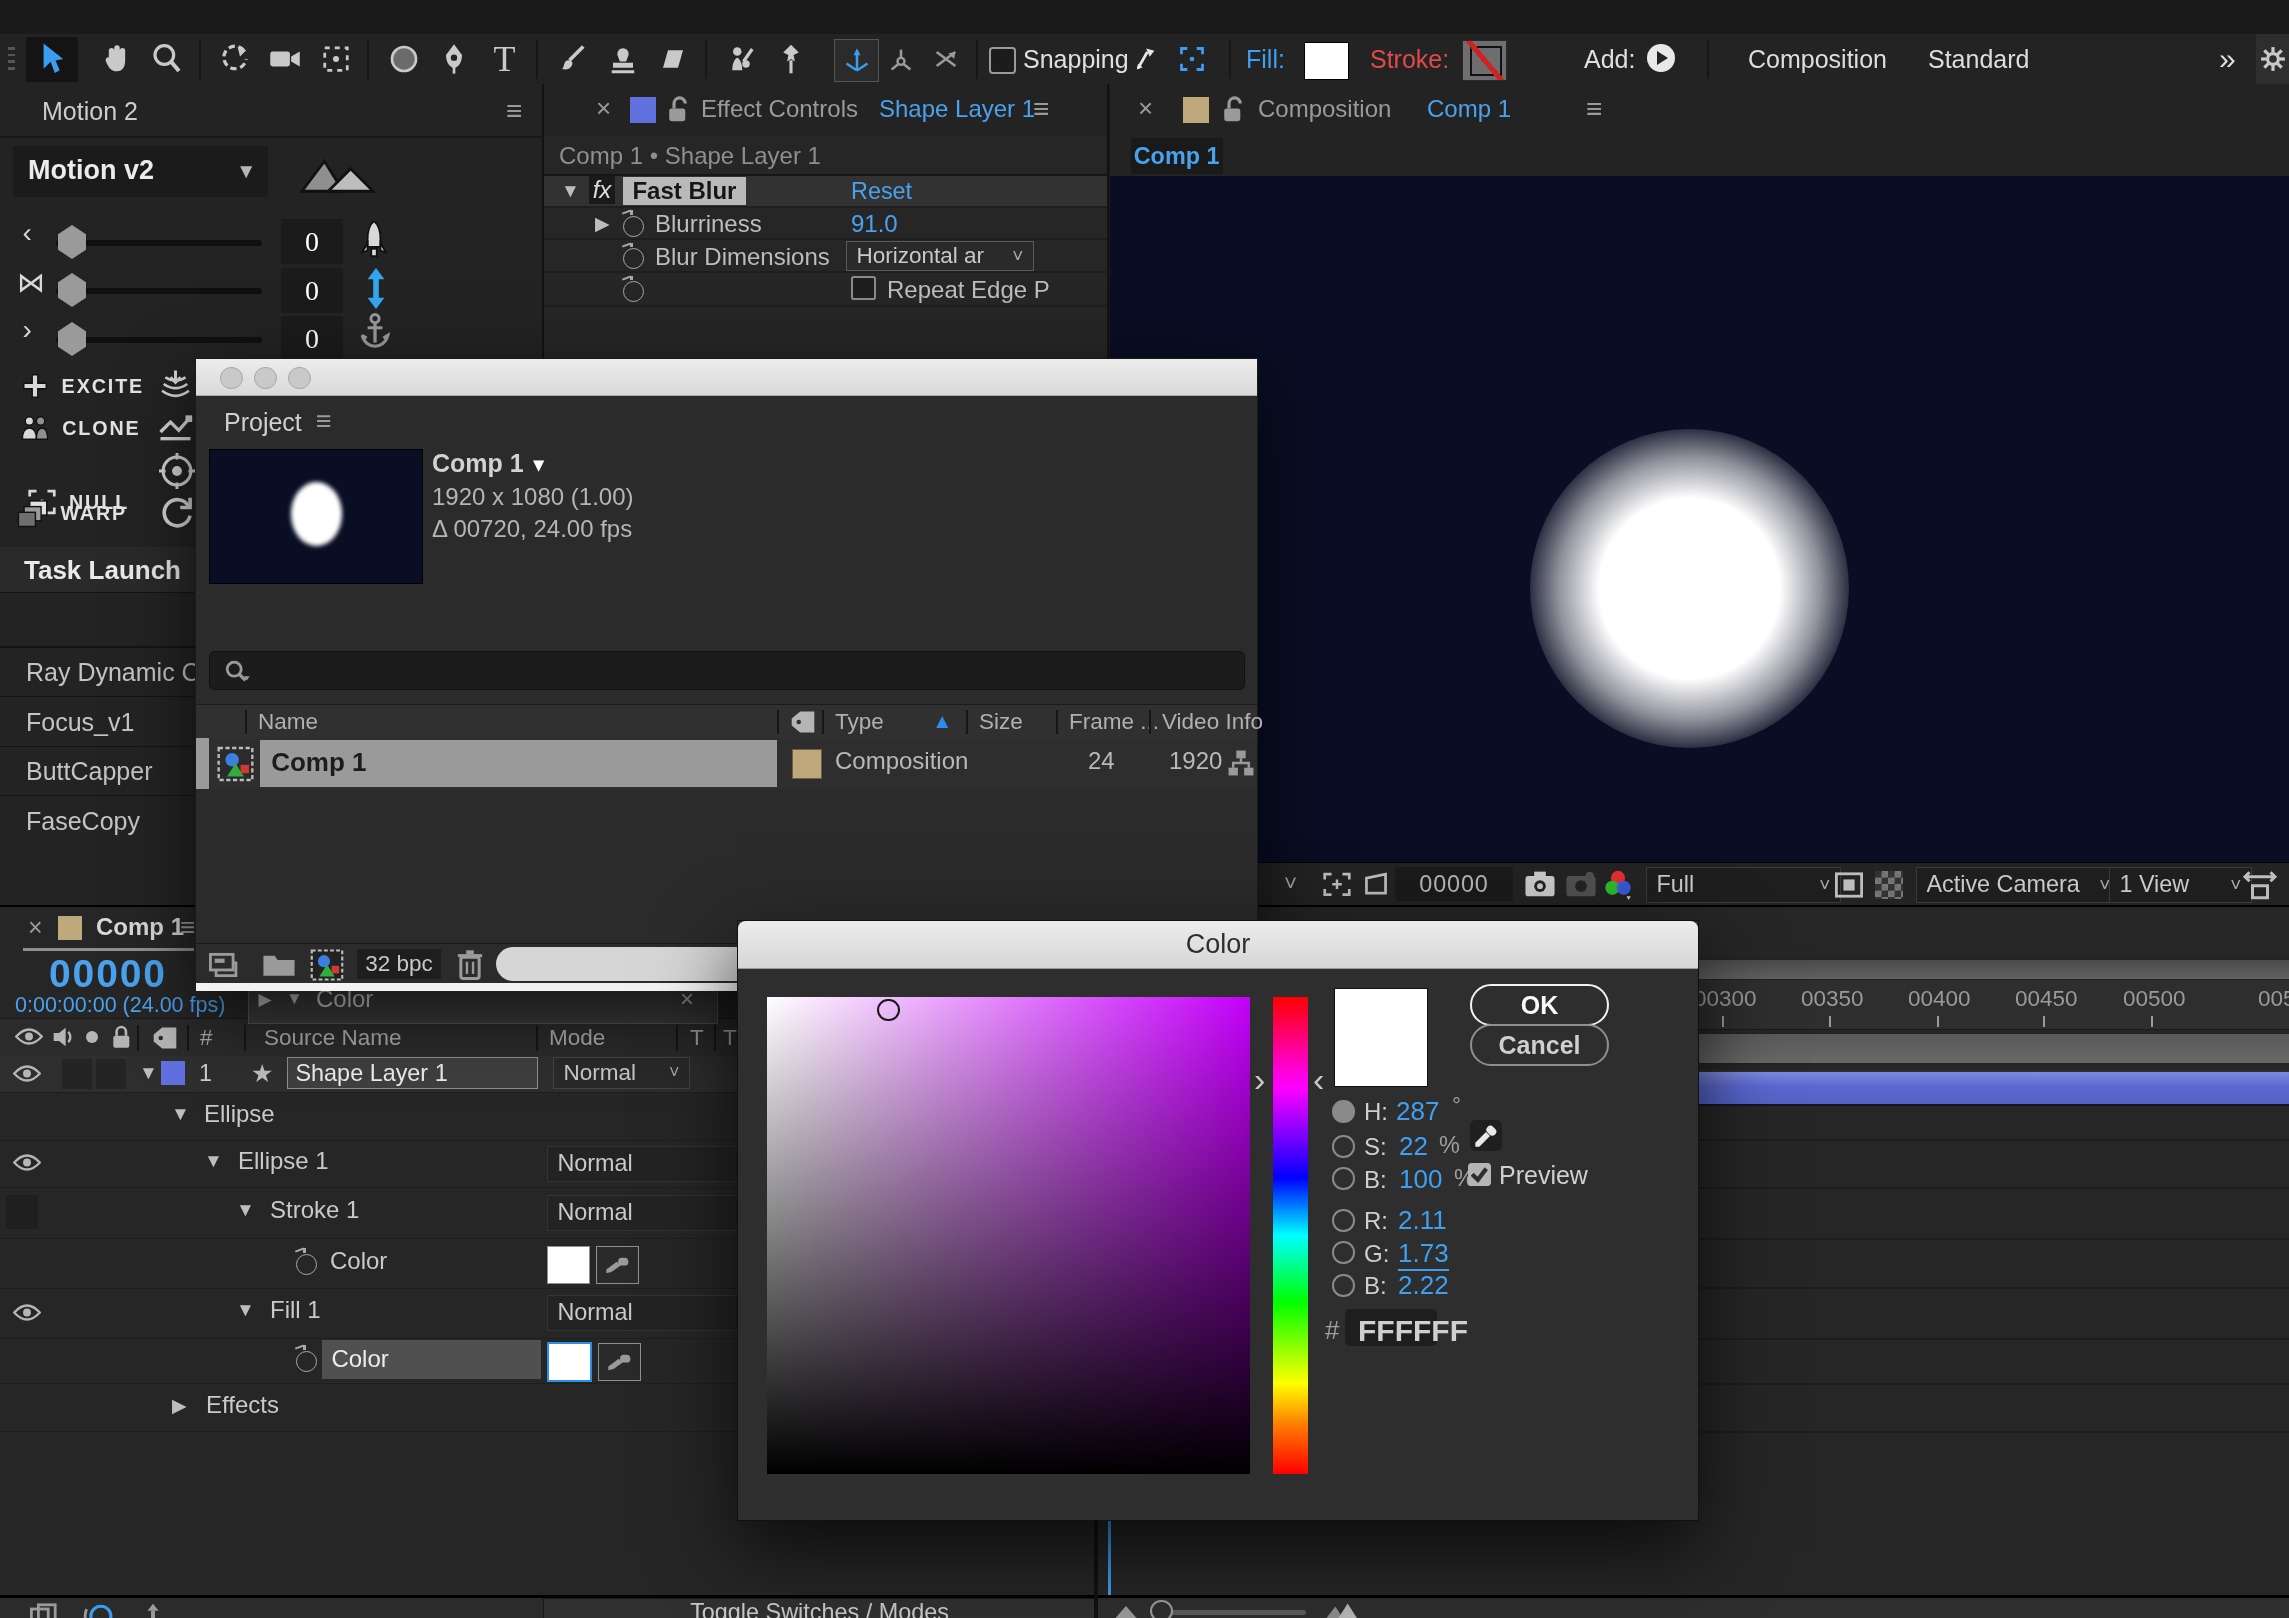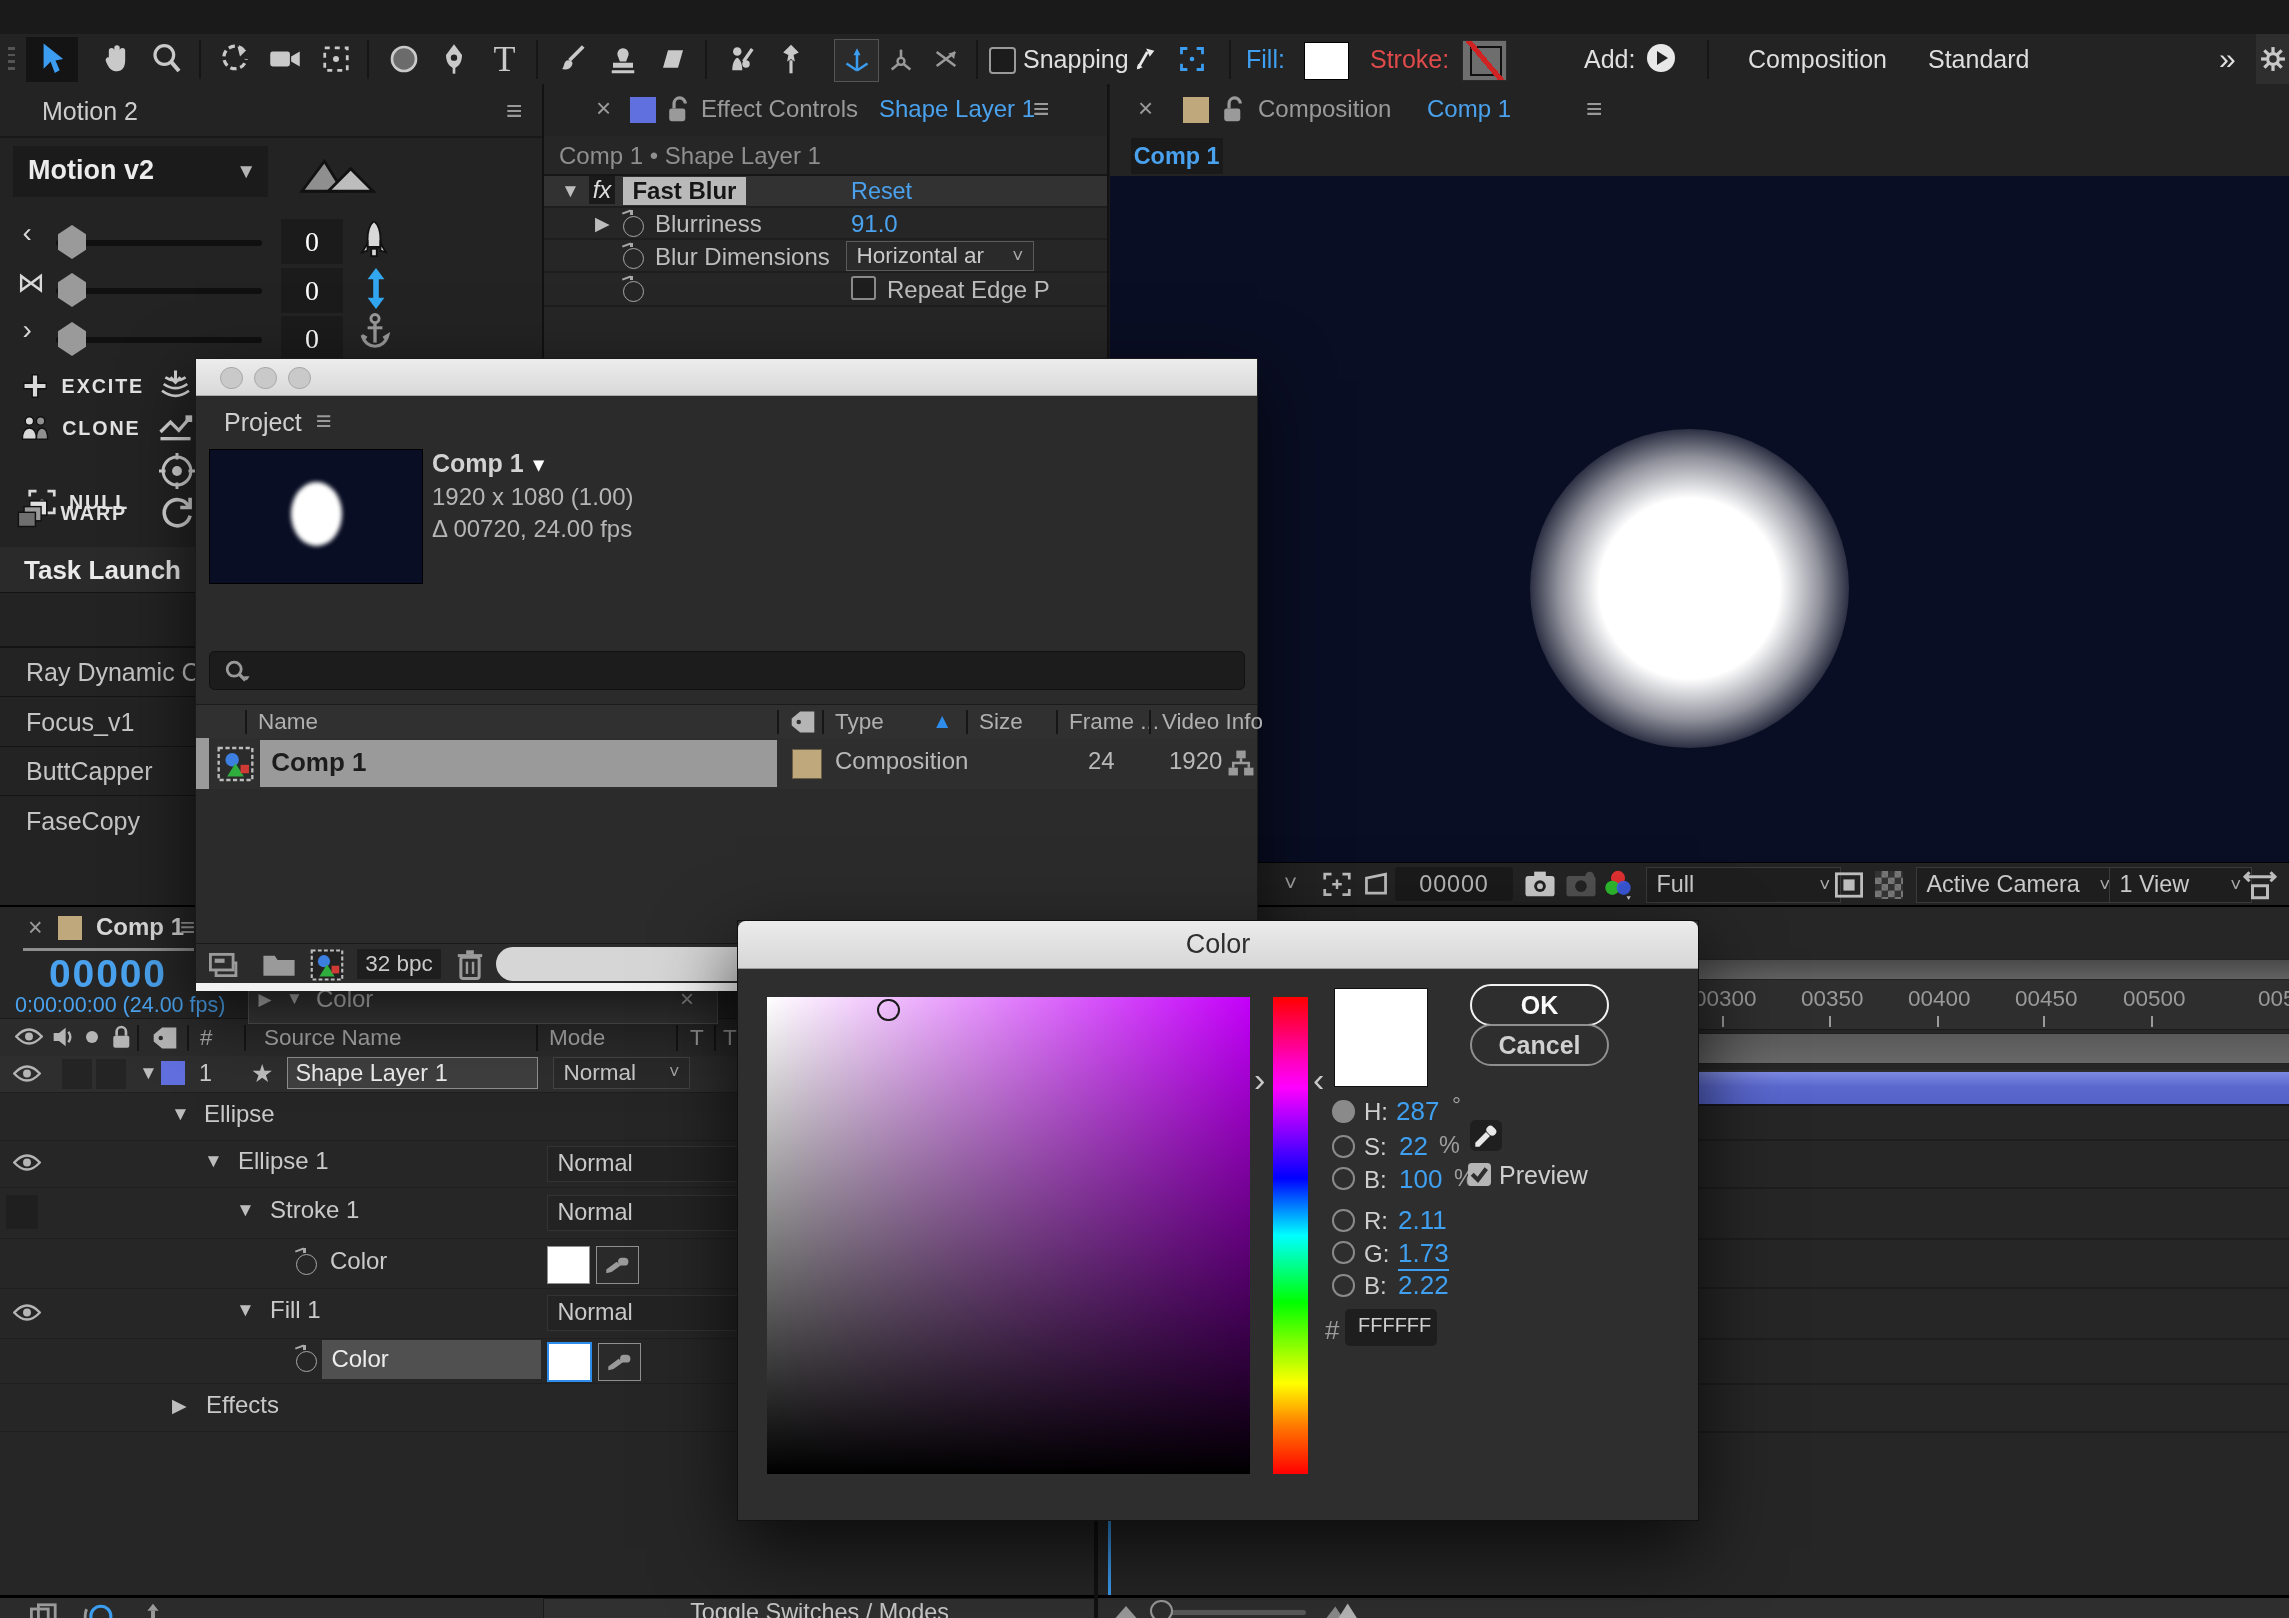--- a/index.html
+++ b/index.html
@@ -763,21 +763,21 @@
     <span class="p tx blue-v" style="left:660px;top:284px;font-size:26px;">2.11</span>
     <div class="p radio" style="left:594px;top:320px;"></div>
     <span class="p tx" style="left:626px;top:319px;font-size:24px;color:#cfcfcf;">G:</span>
     <span class="p tx blue-v" style="left:660px;top:317px;font-size:26px;border-bottom:2.8px solid #3f9ff0;">1.73</span>
     <div class="p radio" style="left:594px;top:353px;"></div>
     <span class="p tx" style="left:626px;top:351px;font-size:24px;color:#cfcfcf;">B:</span>
     <span class="p tx blue-v" style="left:660px;top:349px;font-size:26px;">2.22</span>
 
     <span class="p tx" style="left:587px;top:394px;font-size:26px;color:#9f9f9f;">#</span>
     <div class="p" style="left:607px;top:388px;width:92px;height:37px;background:#1e1e1e;border-radius:4.7px;">
-      <span class="tx" style="position:absolute;left:13px;top:4.7px;font-size:20px;color:#cfcfcf;">FFFFFF</span>
+      <span class="tx" style="position:absolute;left:13px;top:4.7px;font-size:30px;color:#cfcfcf;font-weight:bold;">FFFFFF</span>
     </div>
 
     <div class="p icon-box" style="left:732px;top:199px;width:32px;height:31px;background:#1f1f1f;border-radius:5.6px;">
       <svg width="24" height="24" viewBox="0 0 18 18">
           <path d="M1 14 L9 6 L12 9 L4 17 L1 17Z" fill="#e8e8e8"></path>
           <rect x="9" y="2" width="8" height="6" rx="3" transform="rotate(45 13 5)" fill="#e8e8e8"></rect>
         </svg>
     </div>
     <div class="p" style="left:730px;top:242px;width:22.5px;height:22.5px;background:#b5b5b5;border-radius:3.7px;">
       <svg width="22.5" height="22.5" viewBox="0 0 16 16">

